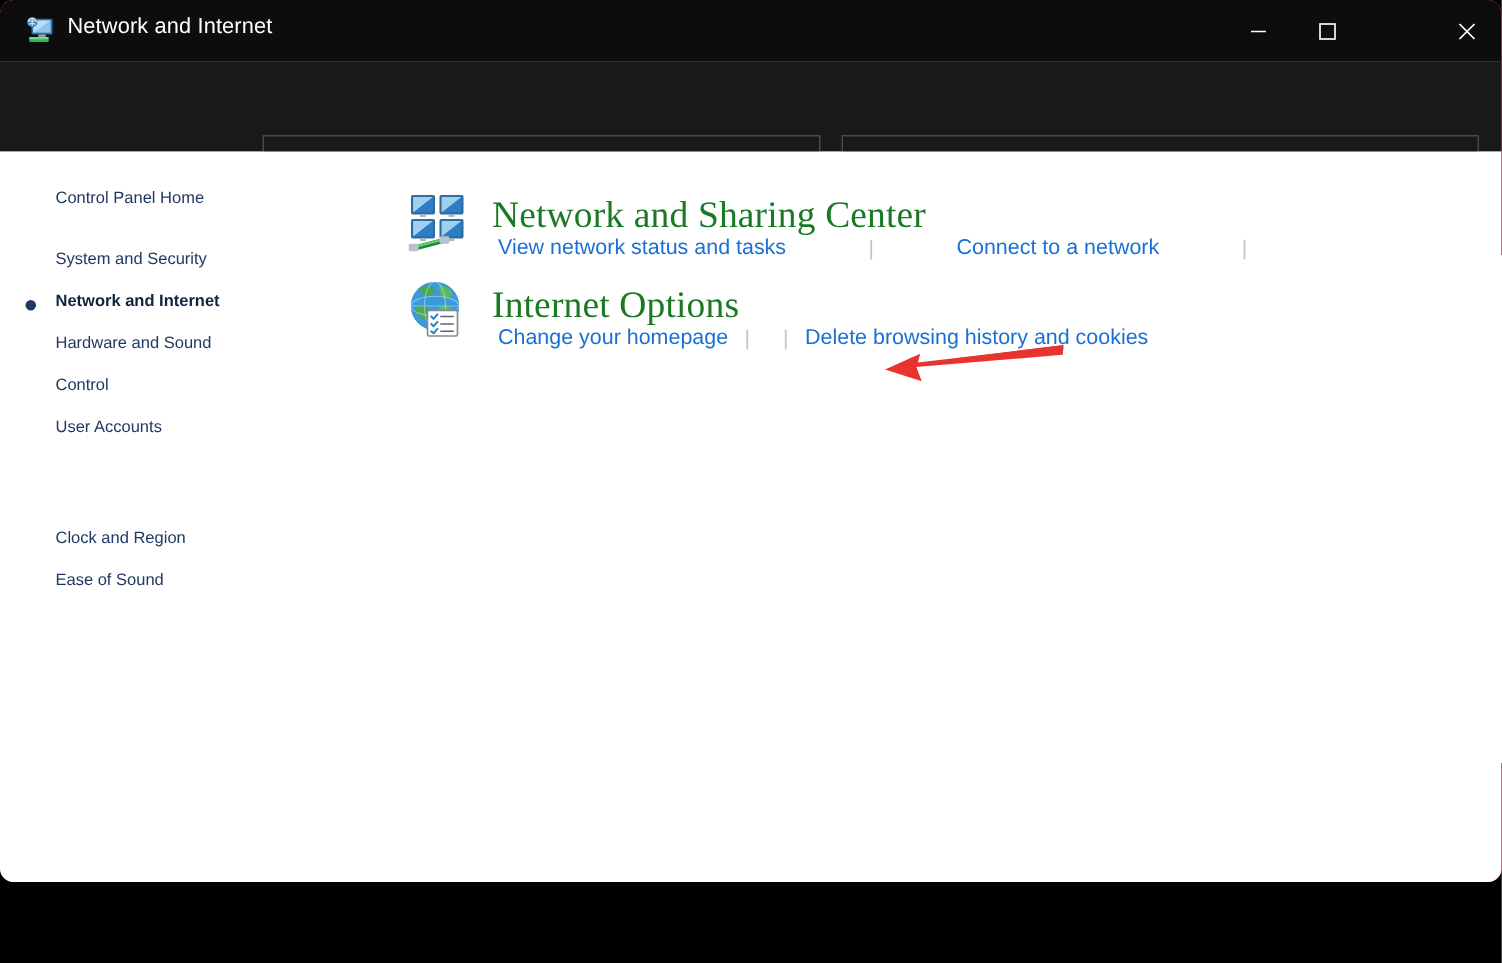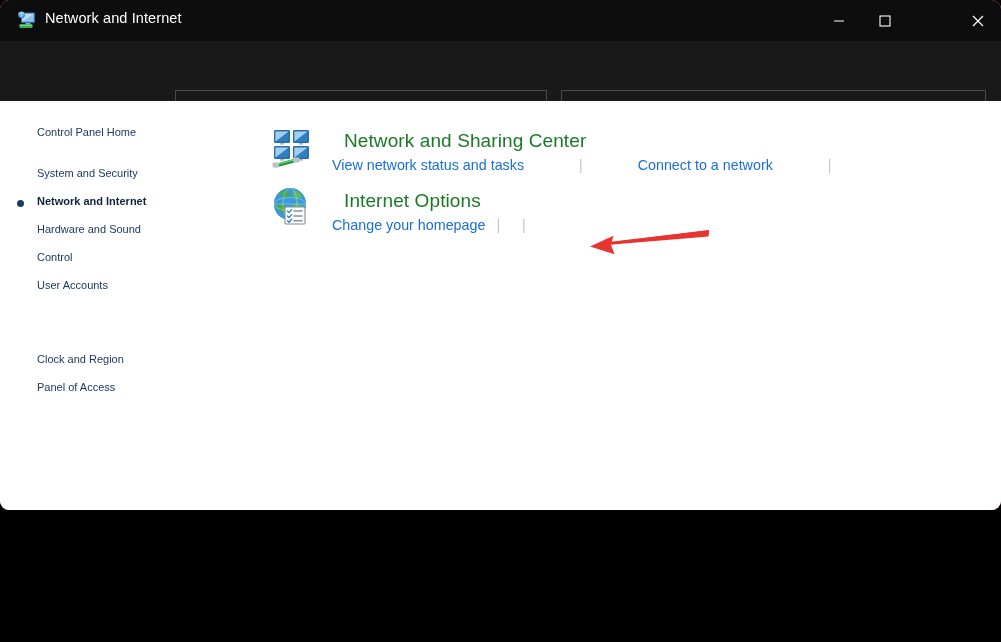--- a/index.html
+++ b/index.html
@@ -8,21 +8,21 @@
     margin: 0; padding: 0;
     width: 1001px; height: 642px;
     background: #000000;
     overflow: hidden;
     font-family: "Liberation Sans", sans-serif;
   }
 
   .window {
     position: absolute;
     left: 0; top: 0;
-    width: 1001px; height: 510px;
+    width: 1001px; height: 588px;
     background: #ec4899;
     border-radius: 9px 9px 9px 9px;
     overflow: hidden;
   }
 
   
   .titlebar {
     position: absolute;
     left: 0; top: 0;
     width: 1001px; height: 41px;
@@ -189,26 +189,27 @@
     position: absolute;
     left: 0;
   }
   .cat-icon {
     position: absolute;
     left: 9px;
     width: 42px; height: 42px;
   }
   .cat-title {
     position: absolute;
-    left: 82px;
-    font-size: 19px;
+    left: 66px;
+    font-size: 25px;
     color: #1a7a24;
     white-space: nowrap;
     cursor: default;
     letter-spacing: 0.1px;
+    font-family: Liberation Serif, serif;
   }
   .cat-links {
     position: absolute;
     left: 70px;
     display: flex;
     align-items: center;
     white-space: nowrap;
   }
   .cat-link {
     font-size: 14.3px;
@@ -356,21 +357,21 @@
     <nav class="sidebar">
       <span class="side-bullet" style="top:99px;"></span>
 
       <div class="side-item" style="top:22px;">Control Panel Home</div>
       <div class="side-item" style="top:63px;">System and Security</div>
       <div class="side-item sel" style="top:91px;">Network and Internet</div>
       <div class="side-item" style="top:119px;">Hardware and Sound</div>
       <div class="side-item" style="top:147px;">Control</div>
       <div class="side-item" style="top:175px;">User Accounts</div>
       <div class="side-item" style="top:249px;">Clock and Region</div>
-      <div class="side-item" style="top:277px;">Panel of Access</div>
+      <div class="side-item" style="top:277px;">Ease of Sound</div>
     </nav>
 
     <main class="main">
 
       <div class="cat">
         <span class="cat-icon" style="top:26px;">
           <svg width="42" height="42" viewBox="0 0 42 42">
             <g>
               <rect x="3" y="3" width="16" height="13" rx="1.2" fill="#2f6aa3"></rect>
               <rect x="4.4" y="4.4" width="13.2" height="10.2" fill="#2c7fc4"></rect>
@@ -429,20 +430,21 @@
             <line x1="22.5" y1="25" x2="31.5" y2="25" stroke="#5a6772" stroke-width="1.1"></line>
             <line x1="22.5" y1="30" x2="31.5" y2="30" stroke="#5a6772" stroke-width="1.1"></line>
             <line x1="22.5" y1="34.8" x2="31.5" y2="34.8" stroke="#5a6772" stroke-width="1.1"></line>
           </svg>
         </span>
         <div class="cat-title" style="top:89px;">Internet Options</div>
         <div class="cat-links" style="top:116px;">
           <span class="cat-link">Change your homepage</span>
           <span class="link-sep">|</span>
           <span class="link-sep">|</span>
+          <span class="cat-link">Delete browsing history and cookies</span>
         </div>
       </div>
     </main>
 
     <svg class="annot-arrow" viewBox="0 0 140 40" width="140" height="40">
       <path d="M129 9 L18 23 L29 16.5 L17.5 25.2 L31 31 L20.5 24.5 L128.5 15.5 Z" fill="#e8332f"></path>
       <path d="M128.8 12.2 L22 24.2 L22 21.8 L128.8 9.2 Z" fill="#e8332f"></path>
       <path d="M10 25.4 L33.5 14.8 L31 24 L34.5 33.2 Z" fill="#e8332f"></path>
     </svg>
   </div>

